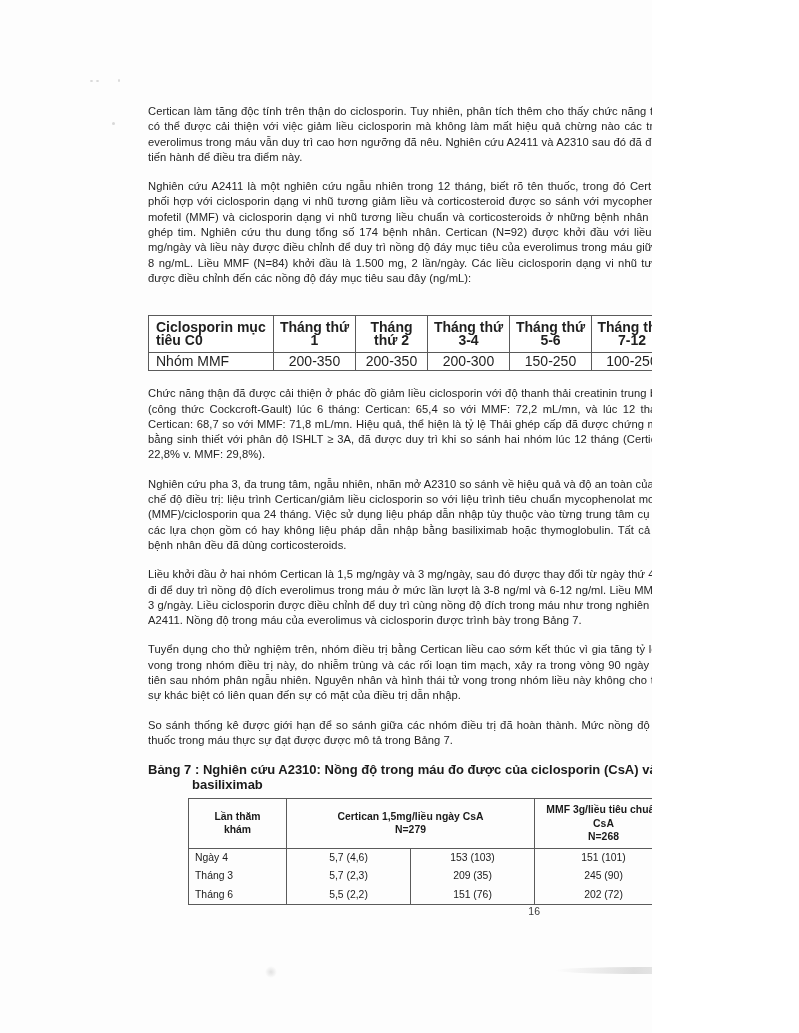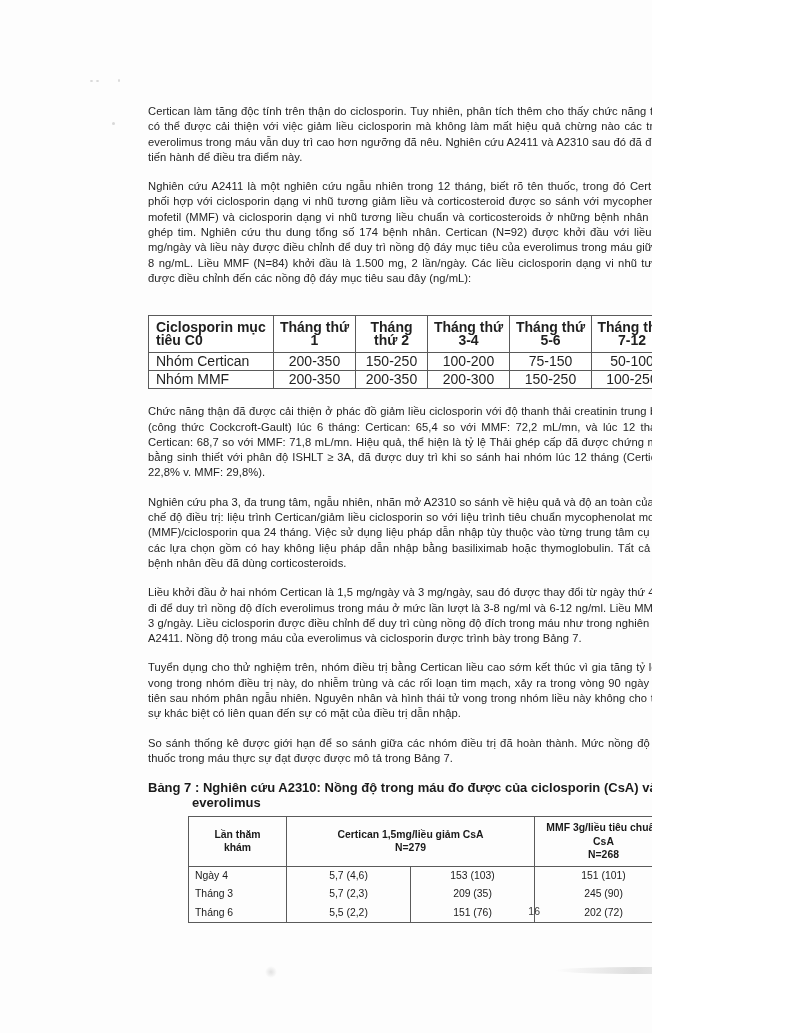--- a/index.html
+++ b/index.html
@@ -223,66 +223,58 @@
               <span>5-6</span>
             </th>
             <th>
               <span>Tháng thứ</span><br>
               <span>7-12</span>
             </th>
           </tr>
         </thead>
         <tbody>
           <tr>
-            <td class="lead">Nhóm Certican</td>
-            <td>200-350</td>
-            <td>150-250</td>
-            <td>100-200</td>
-            <td>75-150</td>
-            <td>50-100</td>
-          </tr>
-          <tr>
             <td class="lead">Nhóm MMF</td>
             <td>200-350</td>
             <td>200-350</td>
             <td>200-300</td>
             <td>150-250</td>
             <td>100-250</td>
           </tr>
         </tbody>
       </table>
     </div>
 
     <p class="para">Chức năng thận đã được cải thiện ở phác đồ giảm liều ciclosporin với độ thanh thải creatinin trung bình (công thức Cockcroft-Gault) lúc 6 tháng: Certican: 65,4 so với MMF: 72,2 mL/mn, và lúc 12 tháng: Certican: 68,7 so với MMF: 71,8 mL/mn. Hiệu quả, thể hiện là tỷ lệ Thải ghép cấp đã được chứng minh bằng sinh thiết với phân độ ISHLT ≥ 3A, đã được duy trì khi so sánh hai nhóm lúc 12 tháng (Certican: 22,8% v. MMF: 29,8%).</p>
     <p class="para">Nghiên cứu pha 3, đa trung tâm, ngẫu nhiên, nhãn mở A2310 so sánh về hiệu quả và độ an toàn của hai chế độ điều trị: liệu trình Certican/giảm liều ciclosporin so với liệu trình tiêu chuẩn mycophenolat mofetil (MMF)/ciclosporin qua 24 tháng. Việc sử dụng liệu pháp dẫn nhập tùy thuộc vào từng trung tâm cụ thể, các lựa chọn gồm có hay không liệu pháp dẫn nhập bằng basiliximab hoặc thymoglobulin. Tất cả các bệnh nhân đều đã dùng corticosteroids.</p>
     <p class="para">Liều khởi đầu ở hai nhóm Certican là 1,5 mg/ngày và 3 mg/ngày, sau đó được thay đổi từ ngày thứ 4 trở đi để duy trì nồng độ đích everolimus trong máu ở mức lần lượt là 3-8 ng/ml và 6-12 ng/ml. Liều MMF là 3 g/ngày. Liều ciclosporin được điều chỉnh để duy trì cùng nồng độ đích trong máu như trong nghiên cứu A2411. Nồng độ trong máu của everolimus và ciclosporin được trình bày trong Bảng 7.</p>
     <p class="para">Tuyển dụng cho thử nghiệm trên, nhóm điều trị bằng Certican liều cao sớm kết thúc vì gia tăng tỷ lệ tử vong trong nhóm điều trị này, do nhiễm trùng và các rối loạn tim mạch, xảy ra trong vòng 90 ngày đầu tiên sau nhóm phân ngẫu nhiên. Nguyên nhân và hình thái tử vong trong nhóm liều này không cho thấy sự khác biệt có liên quan đến sự có mặt của điều trị dẫn nhập.</p>
     <p class="para">So sánh thống kê được giới hạn để so sánh giữa các nhóm điều trị đã hoàn thành. Mức nồng độ của thuốc trong máu thực sự đạt được được mô tả trong Bảng 7.</p>
 
     <div class="tbl7-caption">
       <span>Bảng 7 : Nghiên cứu A2310: Nồng độ trong máu đo được của ciclosporin (CsA) và</span>
-      <span class="cont">everolimus</span>
+      <span class="cont">basiliximab</span>
     </div>
 
     <div class="t7-wrap">
       <table class="t7">
         <colgroup>
           <col style="width:98px">
             <col style="width:124px">
             <col style="width:124px">
             <col style="width:138px">
         </colgroup>
         <thead>
           <tr>
             <th>
               <span>Lần thăm</span><br>
               <span>khám</span>
             </th>
             <th colspan="2">
-              <span>Certican 1,5mg/liều giảm CsA</span><br>
+              <span>Certican 1,5mg/liều ngày CsA</span><br>
               <span>N=279</span>
             </th>
             <th>
               <span>MMF 3g/liều tiêu chuẩn CsA</span><br>
               <span>N=268</span>
             </th>
           </tr>
         </thead>
         <tbody>
 

